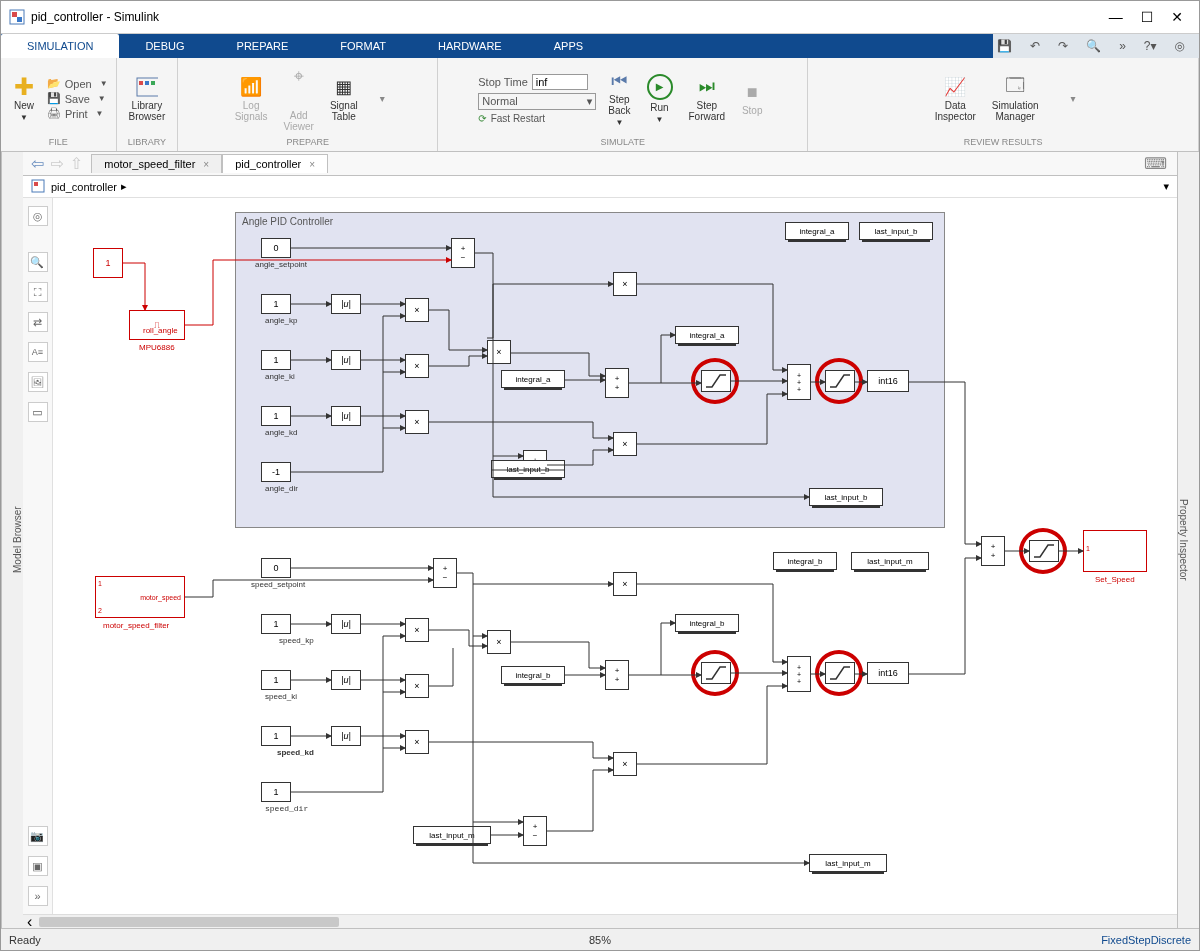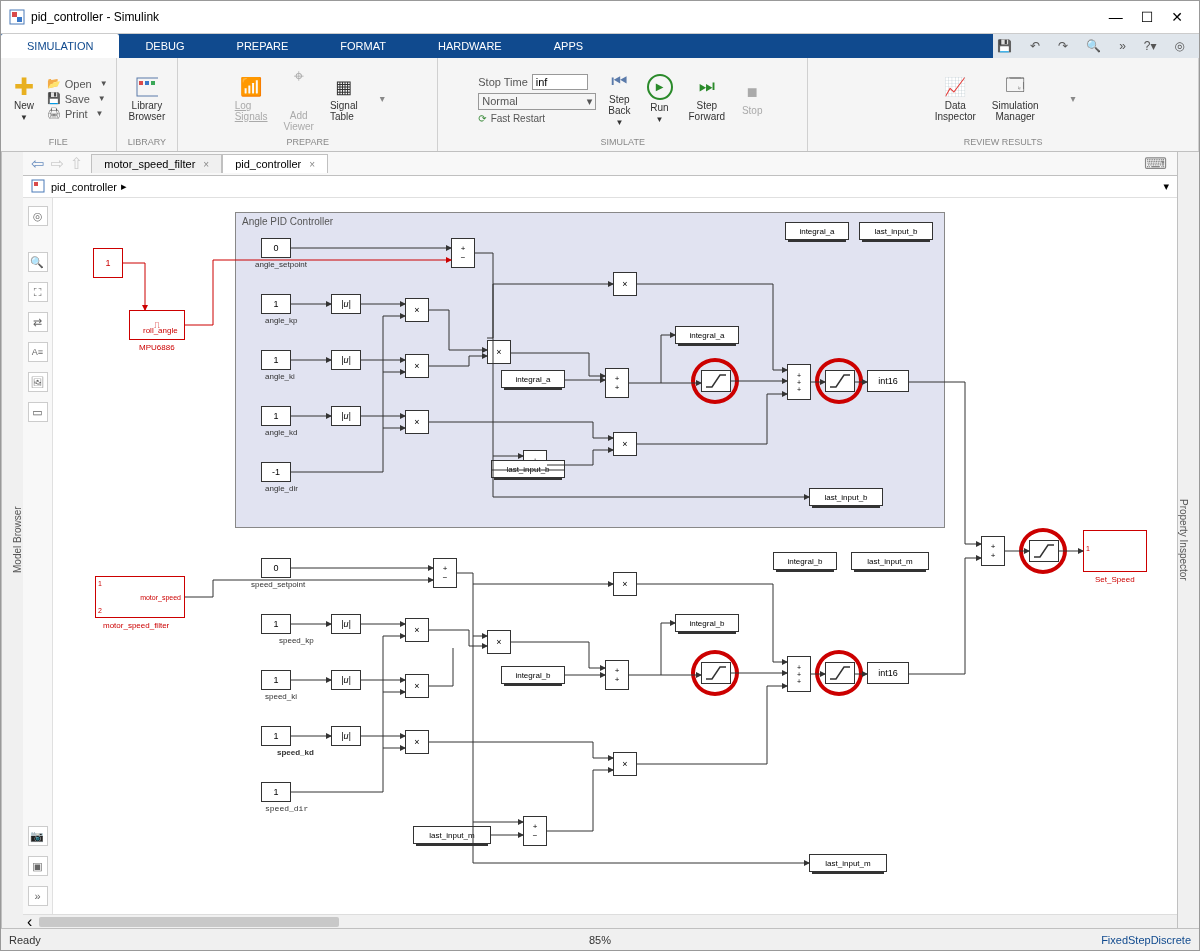--- a/index.html
+++ b/index.html
@@ -138,31 +138,31 @@
           <span style="white-space:pre-line;text-align:center;">Library
 Browser</span>
         </div>
       </div>
       <div class="tb-label">LIBRARY</div>
     </div>
     <div class="tb-group" style="flex:0 0 260px;">
       <div class="tb-items" style="justify-content:center;">
         <div class="tb-btn disabled">
             <div class="tb-icon">📶</div>
-            <span style="white-space:pre-line;text-decoration:underline;">Log
+            <span style="white-space:pre-line;text-align:center;">Log
 Signals</span>
           </div>
         <div class="tb-btn disabled">
             <div class="tb-icon">⌖</div>
             <span style="white-space:pre-line;text-align:center;margin-top:20px;">Add
 Viewer</span>
           </div>
         <div class="tb-btn">
             <div class="tb-icon">▦</div>
-            <span style="white-space:pre-line;">Signal
+            <span style="white-space:pre-line;text-align:center;">Signal
 Table</span>
           </div>
         <span style="margin-left:10px;color:#888;cursor:pointer;">▾</span>
       </div>
       <div class="tb-label">PREPARE</div>
     </div>
     <div class="tb-group" style="flex:0 0 370px;">
       <div class="tb-items">
         <div style="display:flex;flex-direction:column;gap:3px;">
           <div class="stoptime-row">

